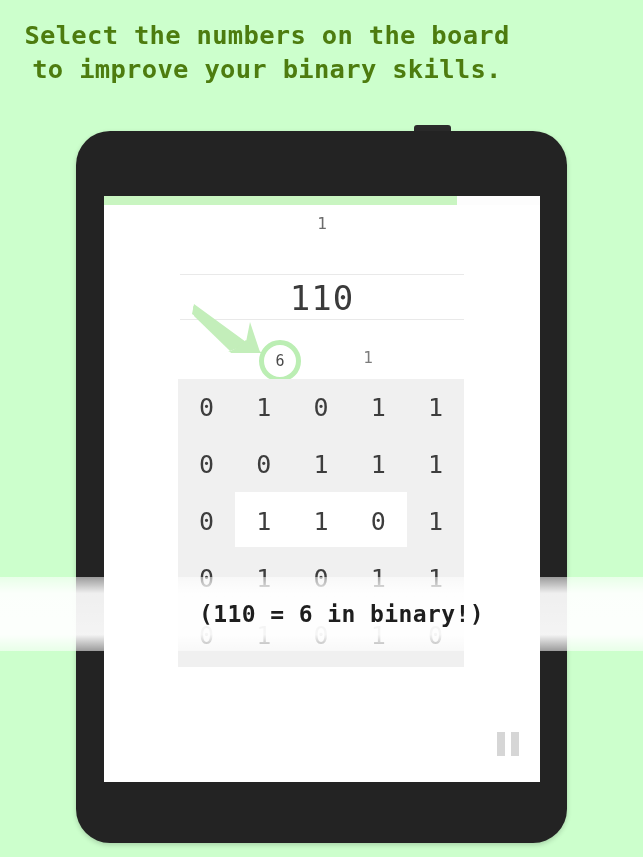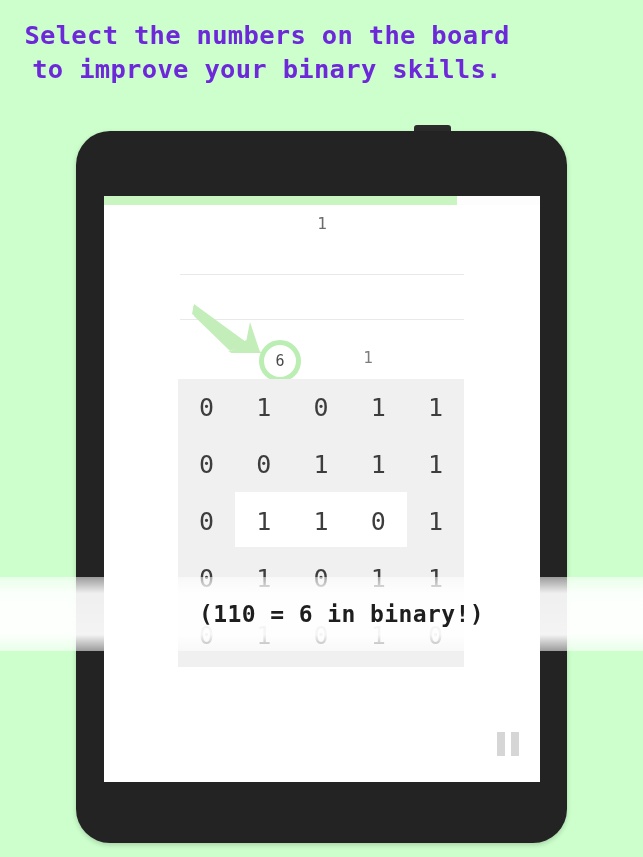--- a/index.html
+++ b/index.html
@@ -13,21 +13,21 @@
 
   
   .headline {
     position:absolute; left:0; top:18px; width:534px;
     text-align:center;
     font-family:"DejaVu Sans Mono", monospace;
     font-weight:bold;
     font-size:25.5px;
     line-height:34px;
     letter-spacing:0.3px;
-    color:#6d28d9;
+    color:#4d7c0f;
     white-space:pre-line;
   }
 
   
   .tablet {
     position:absolute; left:76px; top:131px;
     width:491px; height:712px;
     background:#232323;
     border-radius:34px;
     box-shadow:0 2px 5px rgba(0,0,0,0.18);
@@ -193,20 +193,21 @@
 
     <div class="progress-track">
       <div class="progress-fill" id="progress-fill" style="width: 81%; background: rgb(201, 245, 193);"></div>
     </div>
 
     <div class="score-wrap">
       <div class="score-value">1</div>
     </div>
 
     <div class="rule top"></div>
+    <div class="target-number">110</div>
     <div class="rule bottom"></div>
 
     <svg class="arrow-svg" viewBox="0 0 80 60">
       <path d="M4 4 L56 42 L60 22 L70 52 L38 52 L52 46 L2 14 Z" fill="#c3eeba"></path>
       <path d="M3 6 L58 44 L40 51 L4 16 Z" fill="#c3eeba"></path>
       <path d="M56 40 L72 53 L40 53 Z" fill="#c3eeba"></path>
     </svg>
 
     <div class="cand-circle">
       <span>6</span>

